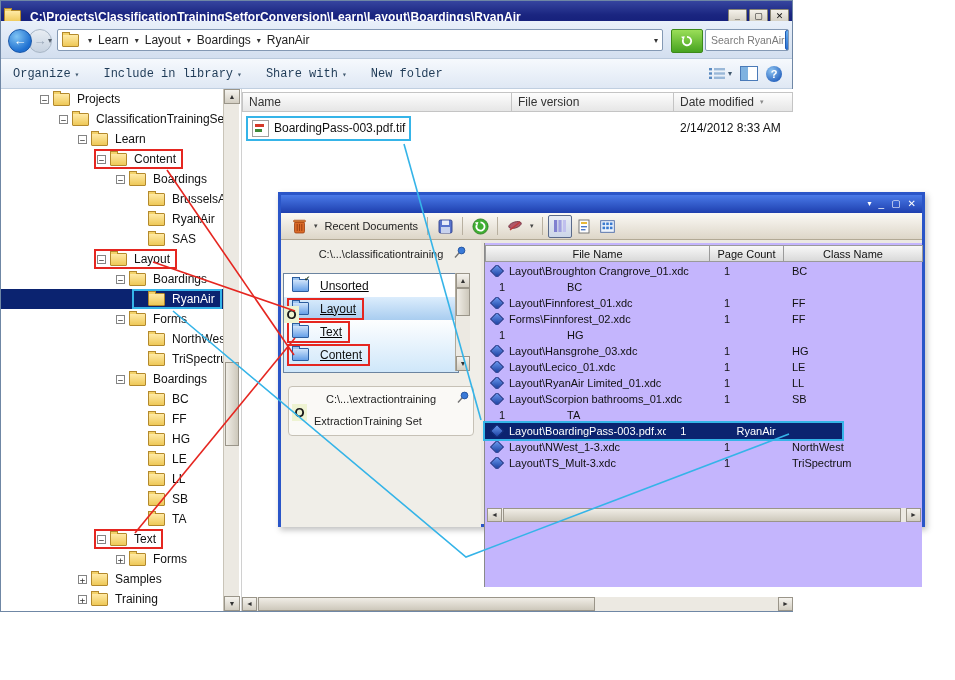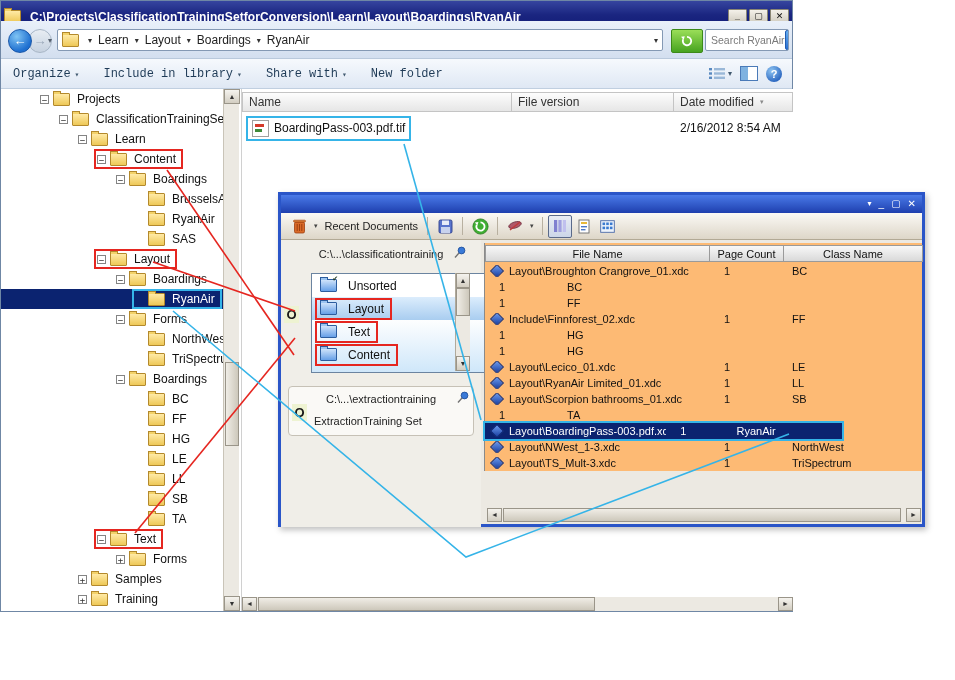--- a/index.html
+++ b/index.html
@@ -81,35 +81,35 @@
   .ov-tool{position:absolute;left:0;top:18px;width:100%;height:27px;background:linear-gradient(#fbf9f5,#ddd6c8);border-bottom:1px solid #b2a995;box-sizing:border-box;display:flex;align-items:center;font-size:11px;color:#222;padding:0 6px;}
   .ov-tool .sep{width:1px;height:18px;background:#b8b0a0;margin:0 5px;}
   .ov-tool .dd{font-size:7px;color:#444;margin:0 3px;}
   .tbtn{width:22px;height:21px;border:1px solid transparent;border-radius:2px;display:flex;align-items:center;justify-content:center;}
   .tbtn.pressed{border:1px solid #5a6a8a;background:linear-gradient(#e8ecf4,#ccd6e8);}
   .recentlbl{margin:0 4px;white-space:nowrap;}
 
   .ov-left{position:absolute;left:0;top:45px;width:200px;height:287px;background:#f0eee8;}
   .grp-hdr{position:absolute;left:0;width:200px;text-align:center;font-size:11px;color:#222;white-space:nowrap;}
   .pin{position:absolute;width:13px;height:13px;}
-  .listbox{position:absolute;left:30px;top:33px;width:176px;height:100px;background:linear-gradient(180deg,#ffffff 0%,#ffffff 45%,#cfe7fa 100%);border:1px solid #6b84a0;box-sizing:border-box;overflow:hidden;}
+  .listbox{position:absolute;left:2px;top:33px;width:176px;height:100px;background:linear-gradient(180deg,#ffffff 0%,#ffffff 45%,#cfe7fa 100%);border:1px solid #6b84a0;box-sizing:border-box;overflow:hidden;text-decoration:underline;}
   .lrow{height:23px;display:flex;align-items:center;font-size:12px;color:#111;}
   .lrow.sel{background:linear-gradient(#dcedfc,#a9cdf0);}
   .lchip{display:inline-flex;align-items:center;gap:6px;margin-left:5px;padding:2px 6px 2px 3px;}
   .lchip.rbox{outline:2px solid #e52620;}
   .lvscroll{position:absolute;right:0;top:0;width:15px;height:98px;background:#ece9e2;border-left:1px solid #b0aa9c;box-sizing:border-box;}
   .lvthumb{position:absolute;left:0;top:15px;width:14px;height:28px;background:linear-gradient(90deg,#f0ede6,#cdc8bb);border:1px solid #9a9589;box-sizing:border-box;}
   .badgecheck{position:relative;}
   .badgecheck:after{content:"✔";position:absolute;right:-2px;top:-5px;font-size:7px;color:#223a22;}
   .grp2{position:absolute;left:7px;top:146px;width:186px;height:50px;background:#faf9f6;border:1px solid #c6c1b6;border-radius:4px;box-sizing:border-box;}
   .grp2 .g2path{position:absolute;left:0;top:6px;width:100%;text-align:center;font-size:11px;color:#222;}
   .grp2 .g2set{position:absolute;left:25px;top:28px;font-size:11px;color:#222;}
   .obadge{position:absolute;width:15px;height:17px;background:#eef3d2;color:#1a1a1a;font-weight:bold;font-size:13px;text-align:center;line-height:17px;z-index:5;}
 
-  .ov-table{position:absolute;left:203px;top:48px;width:438px;height:228px;background:#fdba74;border-left:1px solid #8a8a8a;box-sizing:border-box;}
+  .ov-table{position:absolute;left:203px;top:48px;width:438px;height:344px;background:#c4b5fd;border-left:1px solid #8a8a8a;box-sizing:border-box;}
   .othead{position:absolute;left:0;top:2px;width:438px;height:17px;display:flex;}
   .othcell{background:linear-gradient(#f8f8f8,#d9d9d9);border:1px solid #9a9a9a;border-left:none;box-sizing:border-box;font-size:11px;color:#111;display:flex;align-items:center;justify-content:center;}
   .othcell:first-child{border-left:1px solid #9a9a9a;}
   .ot0{width:225px;} .ot1{width:74px;} .ot2{width:139px;}
   .otbody{position:absolute;left:0;top:20px;width:438px;}
   .orow{height:16px;display:flex;align-items:center;font-size:11px;color:#111;width:438px;}
   .orow .fn{width:225px;display:flex;align-items:center;overflow:hidden;white-space:nowrap;}
   .orow .pc{width:74px;padding-left:14px;box-sizing:border-box;}
   .orow .cn{width:139px;padding-left:8px;box-sizing:border-box;white-space:nowrap;}
   .orow.sel{background:#0b2370;color:#fff;width:357px;outline:2px solid #35b4e8;}
@@ -396,21 +396,21 @@
             <span class="hcell c2">
               <span>Date modified</span>
               <span class="sortglyph">▾</span>
             </span>
           </div>
         <div class="filerow">
           <span class="filechip">
             <span class="docicon"></span>
             <span>BoardingPass-003.pdf.tif</span>
           </span>
-          <span class="datecell">2/16/2012 8:54 AM</span>
+          <span class="datecell">2/14/2012 8:33 AM</span>
         </div>
         <div class="hscroll">
           <span class="hsbtn" style="left:0;">◄</span>
           <span class="hthumb"></span>
           <span class="hsbtn" style="left:536px;">►</span>
         </div>
       </div>
     </div>
   </div>
 
@@ -557,38 +557,50 @@
               <span>Layout\Broughton Crangrove_01.xdc</span>
             </span>
             <span class="pc">1</span>
             <span class="cn">BC</span>
           </div>
           <div class="orow">
             <span class="pc">1</span>
             <span class="cn">BC</span>
           </div>
           <div class="orow">
+            <span class="fn">
+              <span class="dwrap">
+                <span class="diamond"></span>
+              </span>
+              <span>Layout\Finnforest_01.xdc</span>
+            </span>
             <span class="pc">1</span>
             <span class="cn">FF</span>
           </div>
           <div class="orow">
             <span class="fn">
               <span class="dwrap">
                 <span class="diamond"></span>
               </span>
-              <span>Include\Finnforest_02.xdc</span>
+              <span>Forms\Finnforest_02.xdc</span>
             </span>
             <span class="pc">1</span>
             <span class="cn">FF</span>
           </div>
           <div class="orow">
             <span class="pc">1</span>
             <span class="cn">HG</span>
           </div>
           <div class="orow">
+            <span class="fn">
+              <span class="dwrap">
+                <span class="diamond"></span>
+              </span>
+              <span>Layout\Hansgrohe_03.xdc</span>
+            </span>
             <span class="pc">1</span>
             <span class="cn">HG</span>
           </div>
           <div class="orow">
             <span class="fn">
               <span class="dwrap">
                 <span class="diamond"></span>
               </span>
               <span>Layout\Lecico_01.xdc</span>
             </span>

